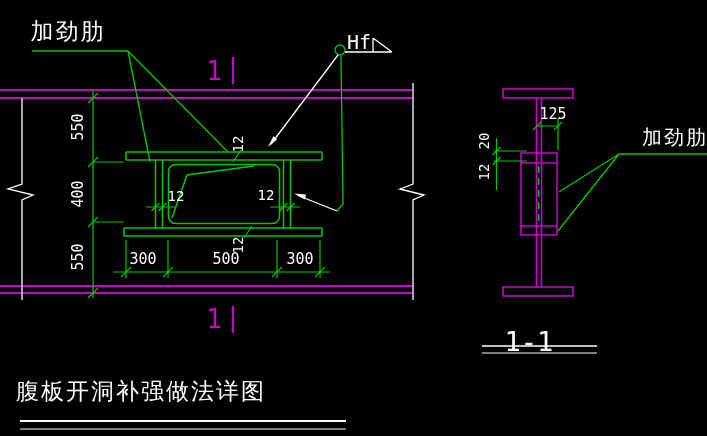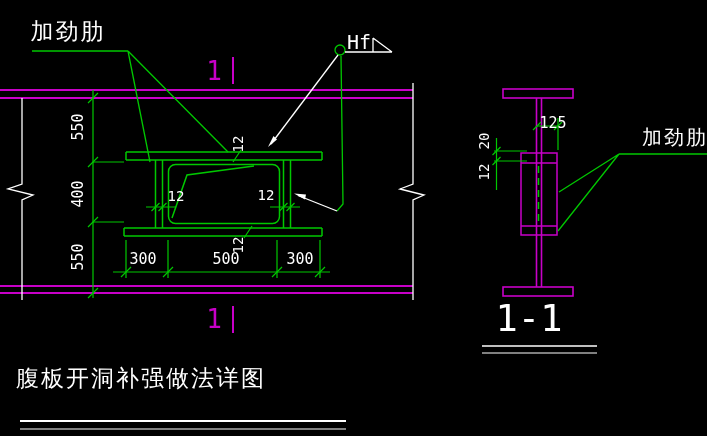--- a/index.html
+++ b/index.html
@@ -138,23 +138,23 @@
 
   <div class="lbl" style="left:143px;top:259px;font-size:15px;">300</div>
   <div class="lbl" style="left:226px;top:259px;font-size:15px;">500</div>
   <div class="lbl" style="left:300px;top:259px;font-size:15px;">300</div>
 
   <div class="lbl" style="left:176px;top:196px;font-size:14px;">12</div>
   <div class="lbl" style="left:266px;top:195px;font-size:14px;">12</div>
   <div class="lbl rot" style="left:238px;top:144px;font-size:14px;">12</div>
   <div class="lbl rot" style="left:238px;top:245px;font-size:14px;">12</div>
 
-  <div class="lbl" style="left:553px;top:114px;font-size:15px;margin-top:9px;">125</div>
+  <div class="lbl" style="left:553px;top:114px;font-size:15px;">125</div>
   <div class="lbl rot" style="left:484px;top:141px;font-size:14px;">20</div>
   <div class="lbl rot" style="left:484px;top:172px;font-size:14px;">12</div>
 
   <div class="lbl cjk" style="left:675px;top:137px;font-size:20px;">加劲肋</div>
 
-  <div class="lbl" style="left:529px;top:318px;font-size:37px;">1-1</div>
+  <div class="lbl" style="left:529px;top:341px;font-size:27px;">1-1</div>
 
-  <div class="lbl cjk" style="left:141px;top:378px;font-size:23px;">腹板开洞补强做法详图</div>
+  <div class="lbl cjk" style="left:141px;top:391px;font-size:23px;">腹板开洞补强做法详图</div>
 
 </div>
 
 </body></html>

